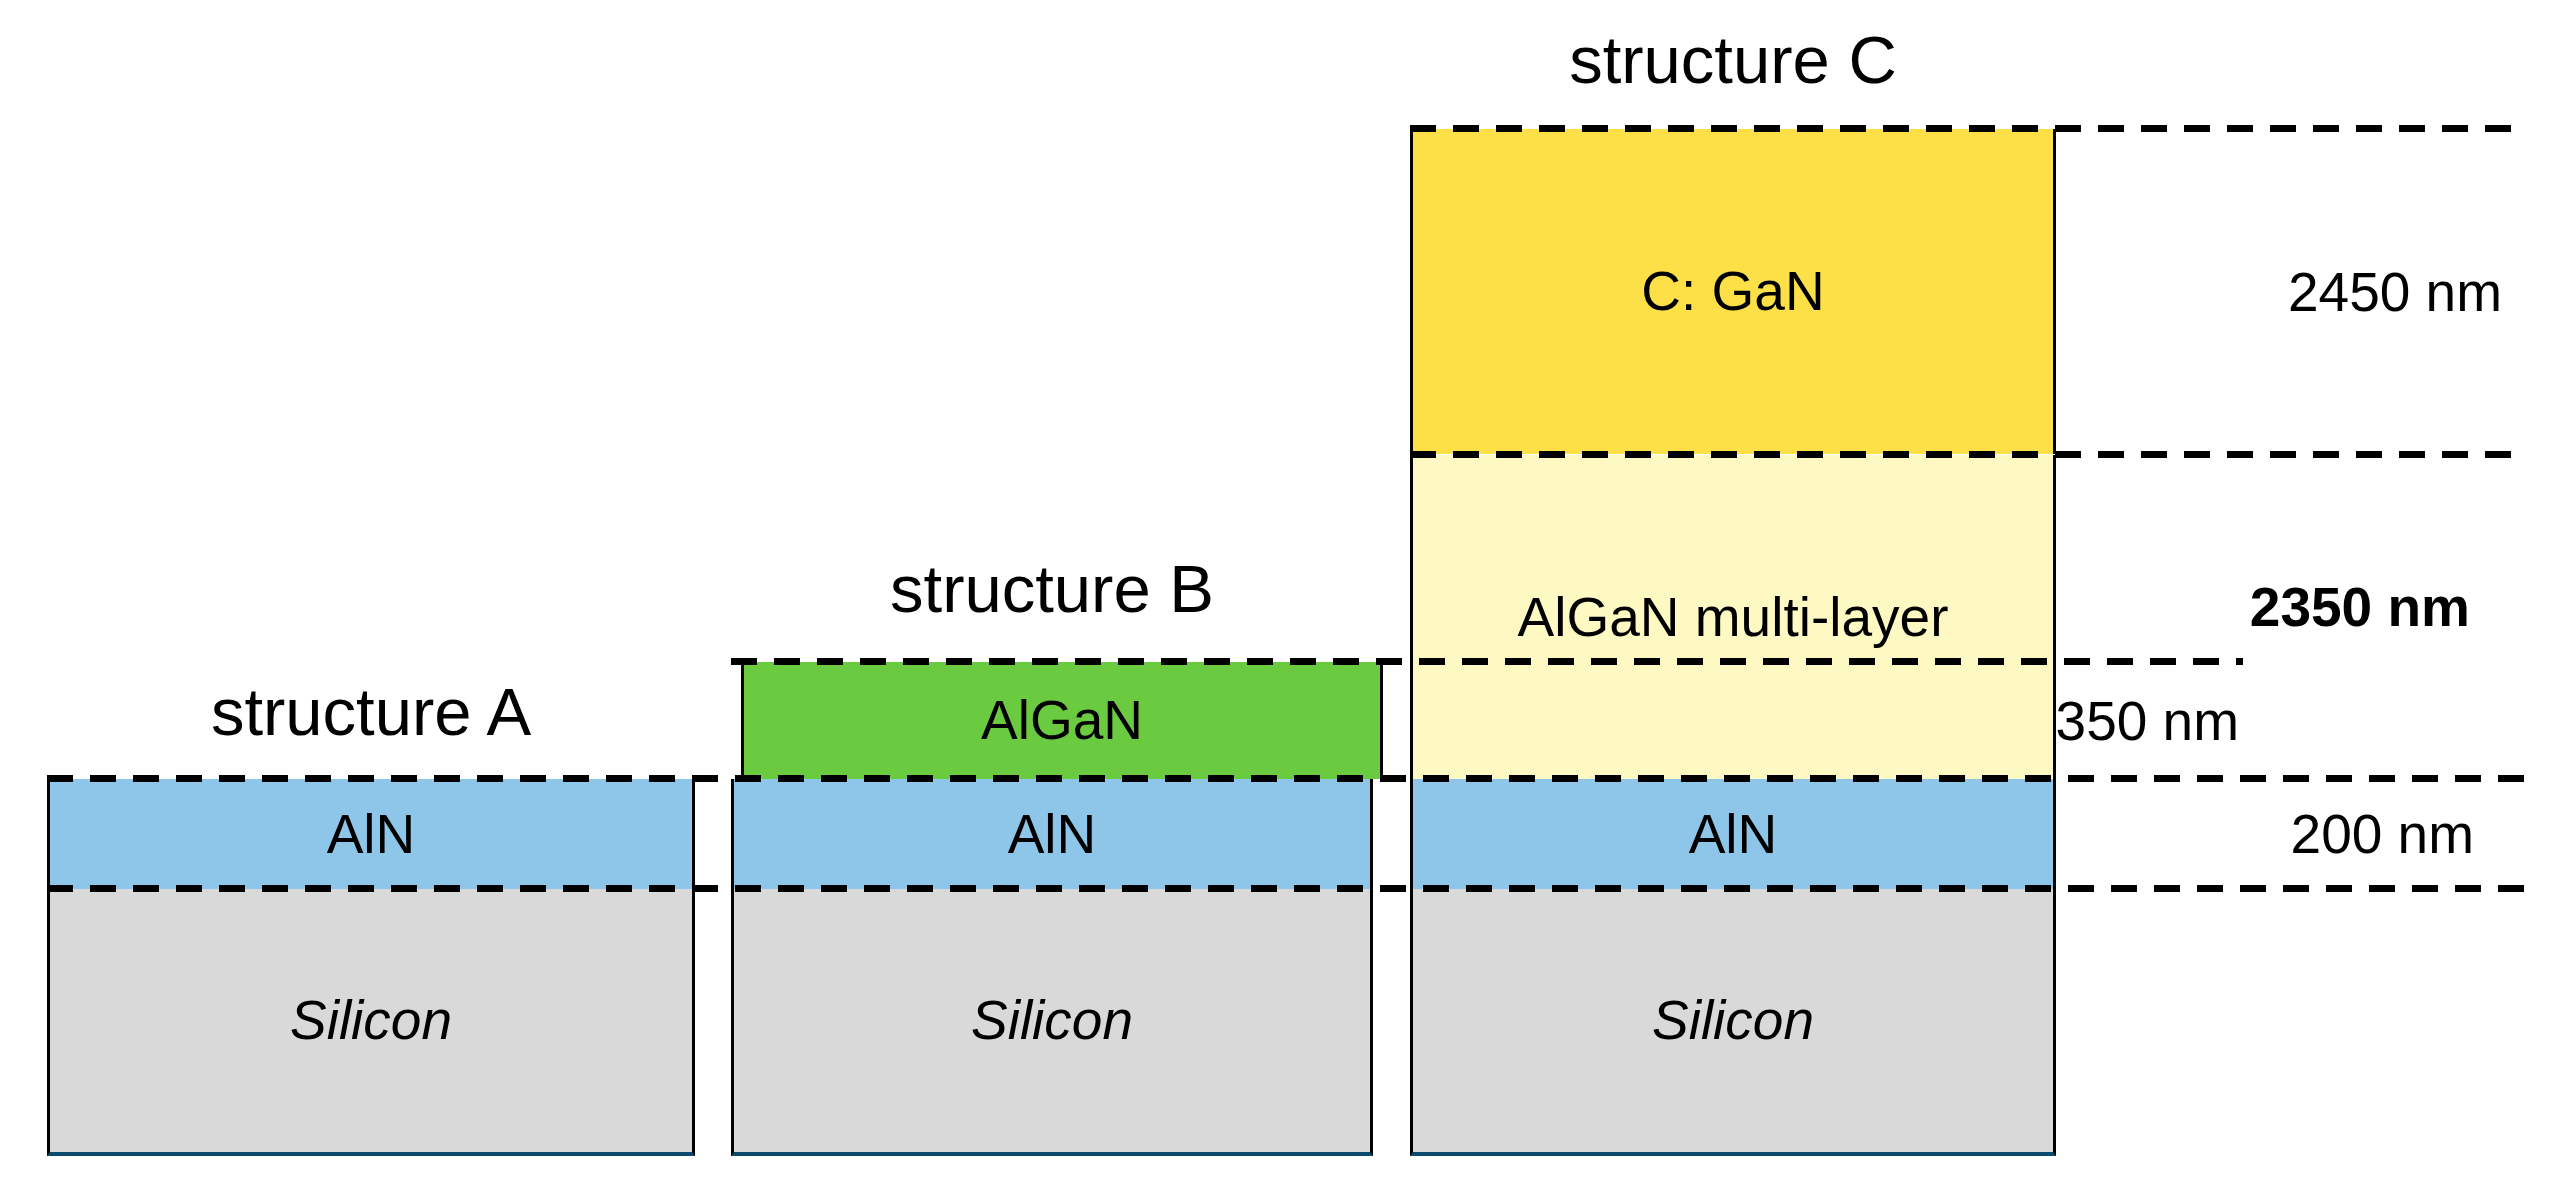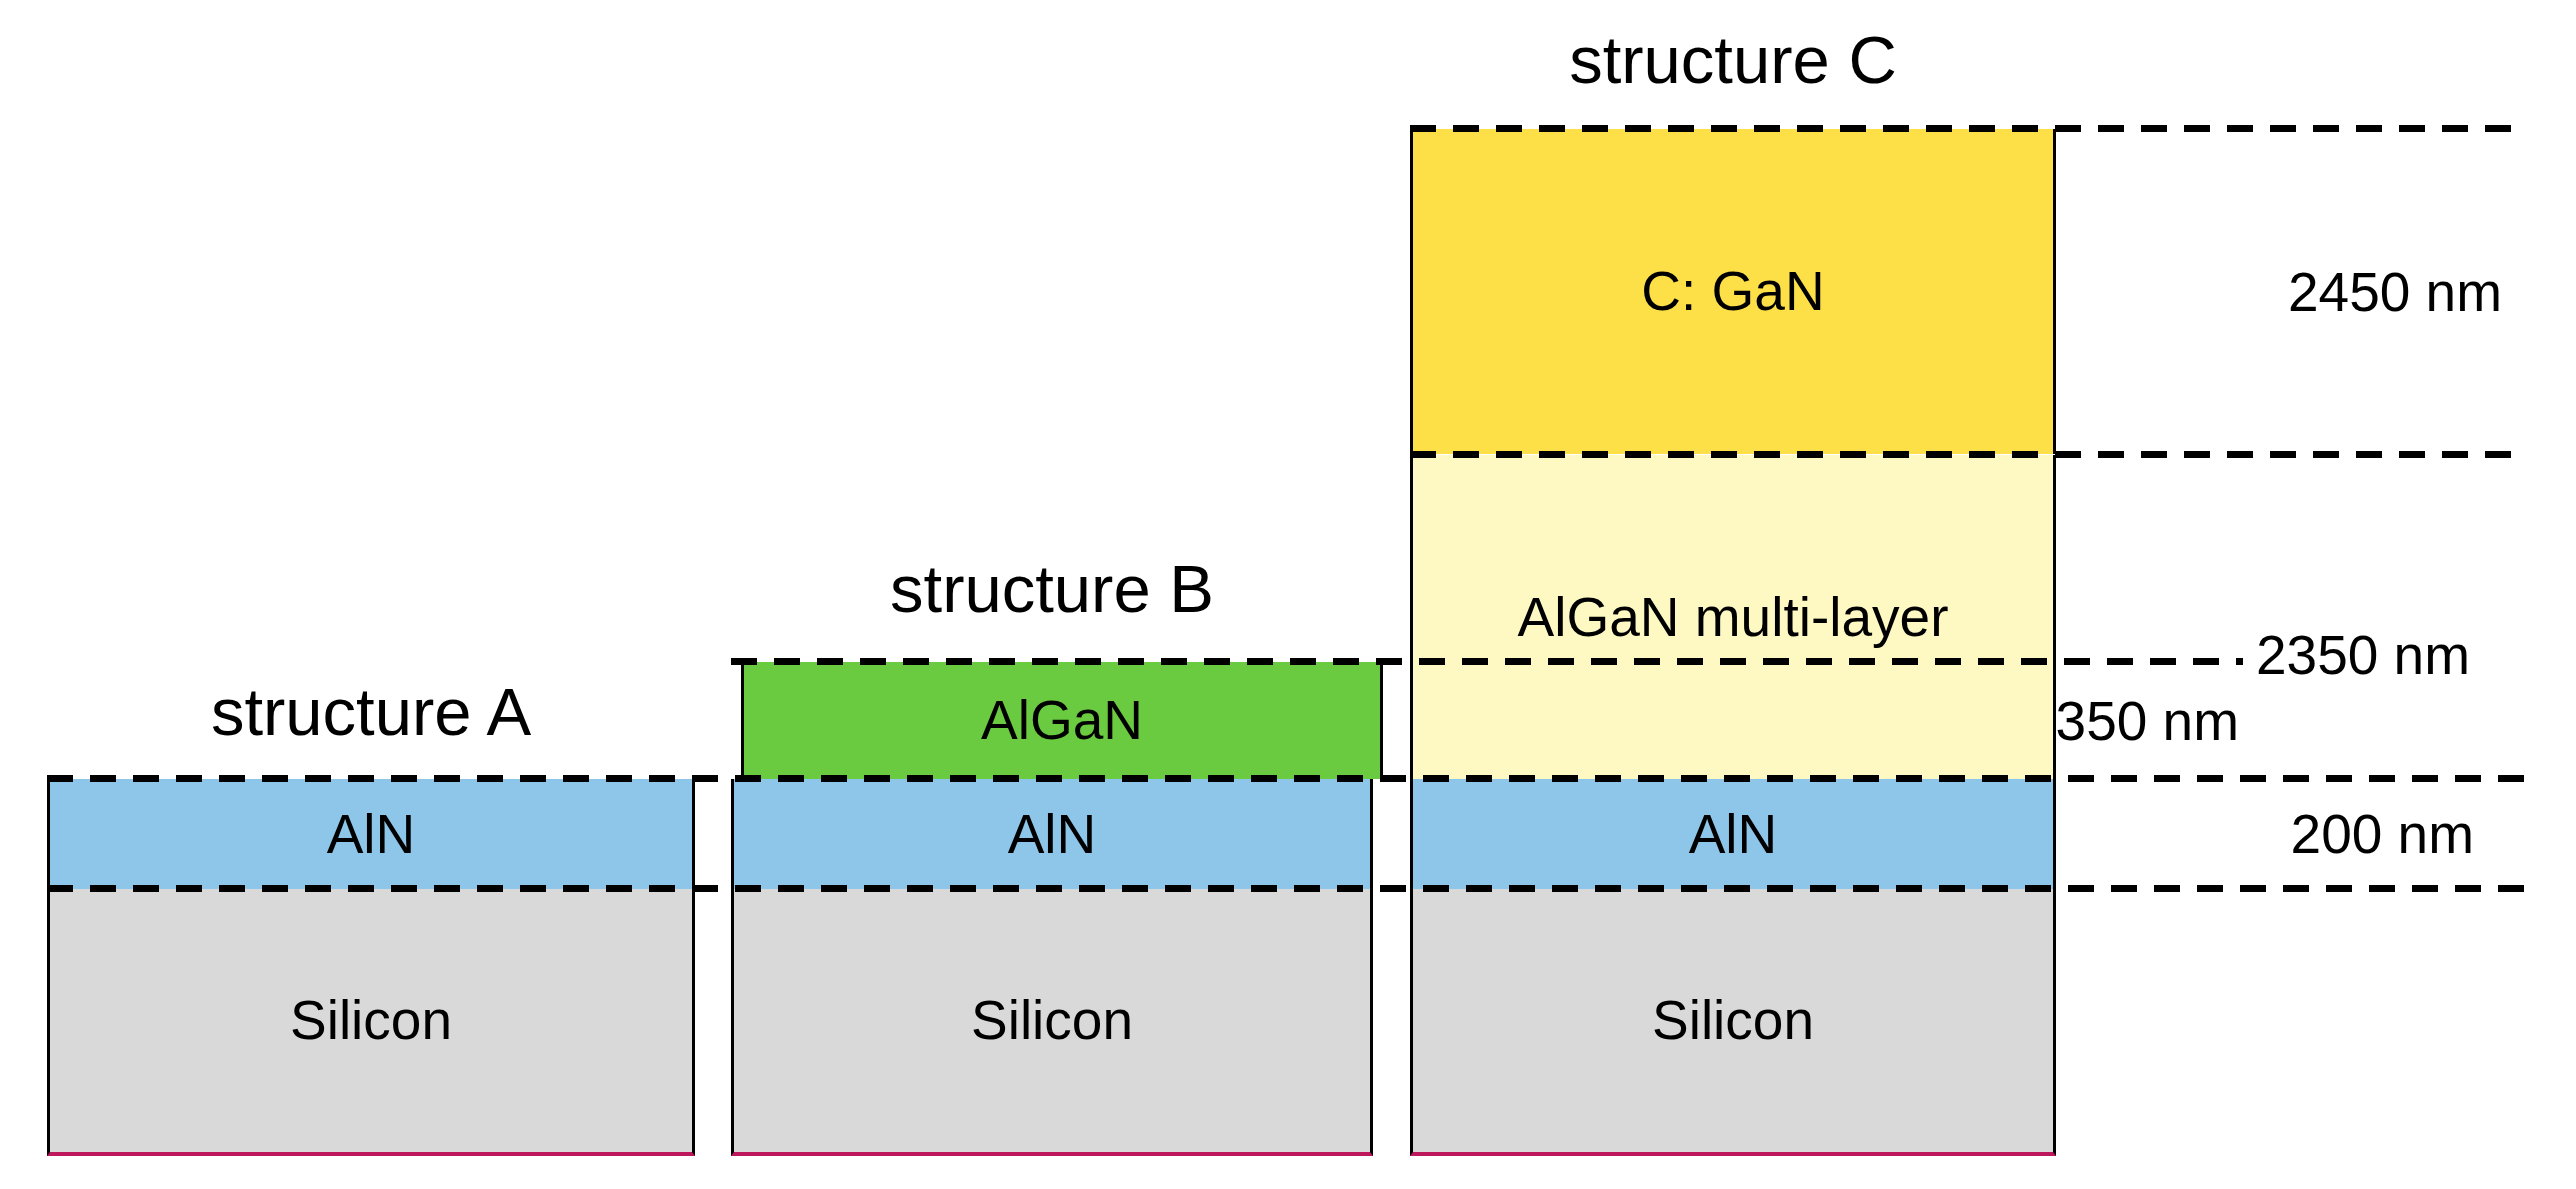--- a/index.html
+++ b/index.html
@@ -28,21 +28,22 @@
     position: absolute;
     box-sizing: border-box;
     border-left: 3px solid #000000;
     border-right: 3px solid #000000;
     display: flex;
     align-items: center;
     justify-content: center;
     z-index: 1;
   }
   .layer.bottom-layer {
-    border-bottom: 4px solid #be185d;
+    border-bottom: 4px solid #0c4a6e;
+    font-style: italic;
   }
   .layer-label {
     font-size: 55px;
     line-height: 1;
     white-space: nowrap;
     color: #000000;
     z-index: 2;
   }
   .boundary-line {
     position: absolute;
@@ -98,17 +99,17 @@
     </div>
     <div class="layer bottom-layer" style="left: 1410px; width: 646px; top: 889px; height: 267px; background: rgb(217, 217, 217);">
       <span class="layer-label">Silicon</span>
     </div>
     <div class="boundary-line" style="left: 1410px; width: 1117px; top: 125px;"></div>
     <div class="boundary-line" style="left: 1410px; width: 1117px; top: 451px;"></div>
     <div class="boundary-line" style="left: 731px; width: 1512px; top: 658px;"></div>
     <div class="boundary-line" style="left: 47px; width: 2479px; top: 775px;"></div>
     <div class="boundary-line" style="left: 47px; width: 2479px; top: 885px;"></div>
     <div class="dim-label" style="left: 1988px; top: 265px;">2450 nm</div>
-    <div class="dim-label" style="left: 1956px; top: 628px;">2350 nm</div>
+    <div class="dim-label" style="left: 1956px; top: 580px; font-weight: bold;">2350 nm</div>
     <div class="dim-label" style="left: 1725px; top: 694px;">350 nm</div>
     <div class="dim-label" style="left: 1960px; top: 807px;">200 nm</div>
   </div>
 
 
 </body></html>

